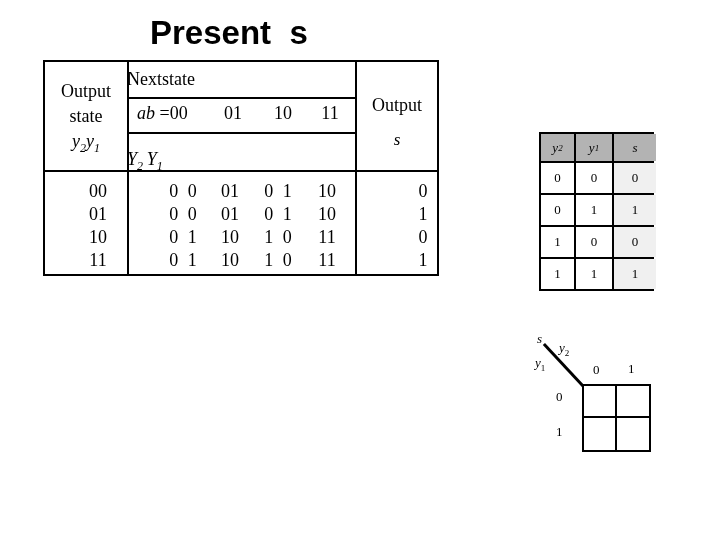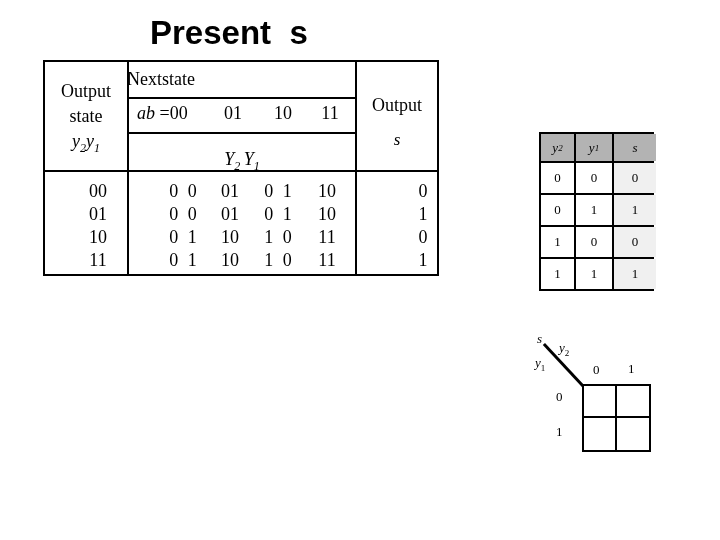--- a/index.html
+++ b/index.html
@@ -49,21 +49,21 @@
     font-size: 18px;
   }
   #ab-row { left: 82px; top: 35px; width: 230px; height: 21px; font-size: 18px; }
   #ab-cell { position: absolute; left: 10px; top: 6px; white-space: pre; }
   .ab-col { position: absolute; top: 6px; transform: translateX(-50%); }
   #ab-col-01 { left: 106px; }
   #ab-col-10 { left: 156px; }
   #ab-col-11 { left: 203px; }
   #y2y1-row {
     left: 82px; top: 70px; width: 230px; height: 54px;
-    display: flex; align-items: center; justify-content: center;
+    display: flex; align-items: center; 
     font-size: 18px; font-style: italic;
   }
   #output-header { left: 312px; top: 0; width: 80px; height: 108px; }
   #output-label { position: absolute; left: 0; top: 33px; width: 80px; text-align: center; font-size: 18px; }
   #output-var   { position: absolute; left: 0; top: 68px; width: 80px; text-align: center; font-size: 17px; font-style: italic; }
 
   .trow { position: absolute; left: 0; width: 392px; height: 22px; font-size: 18px; }
   .trow span { position: absolute; transform: translateX(-50%); white-space: pre; top: 0; }
   #trow-0 { top: 119px; } #trow-1 { top: 142px; }
   #trow-2 { top: 165px; } #trow-3 { top: 188px; }

